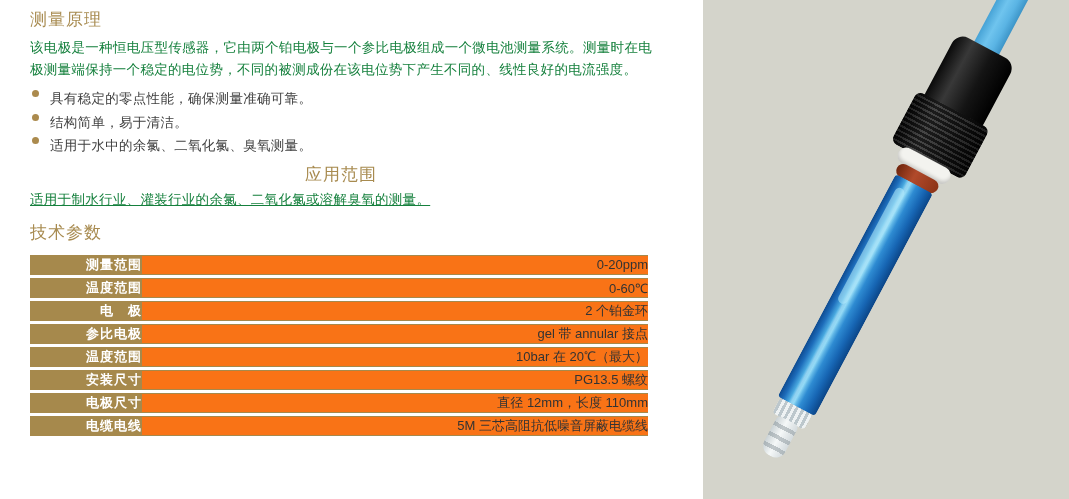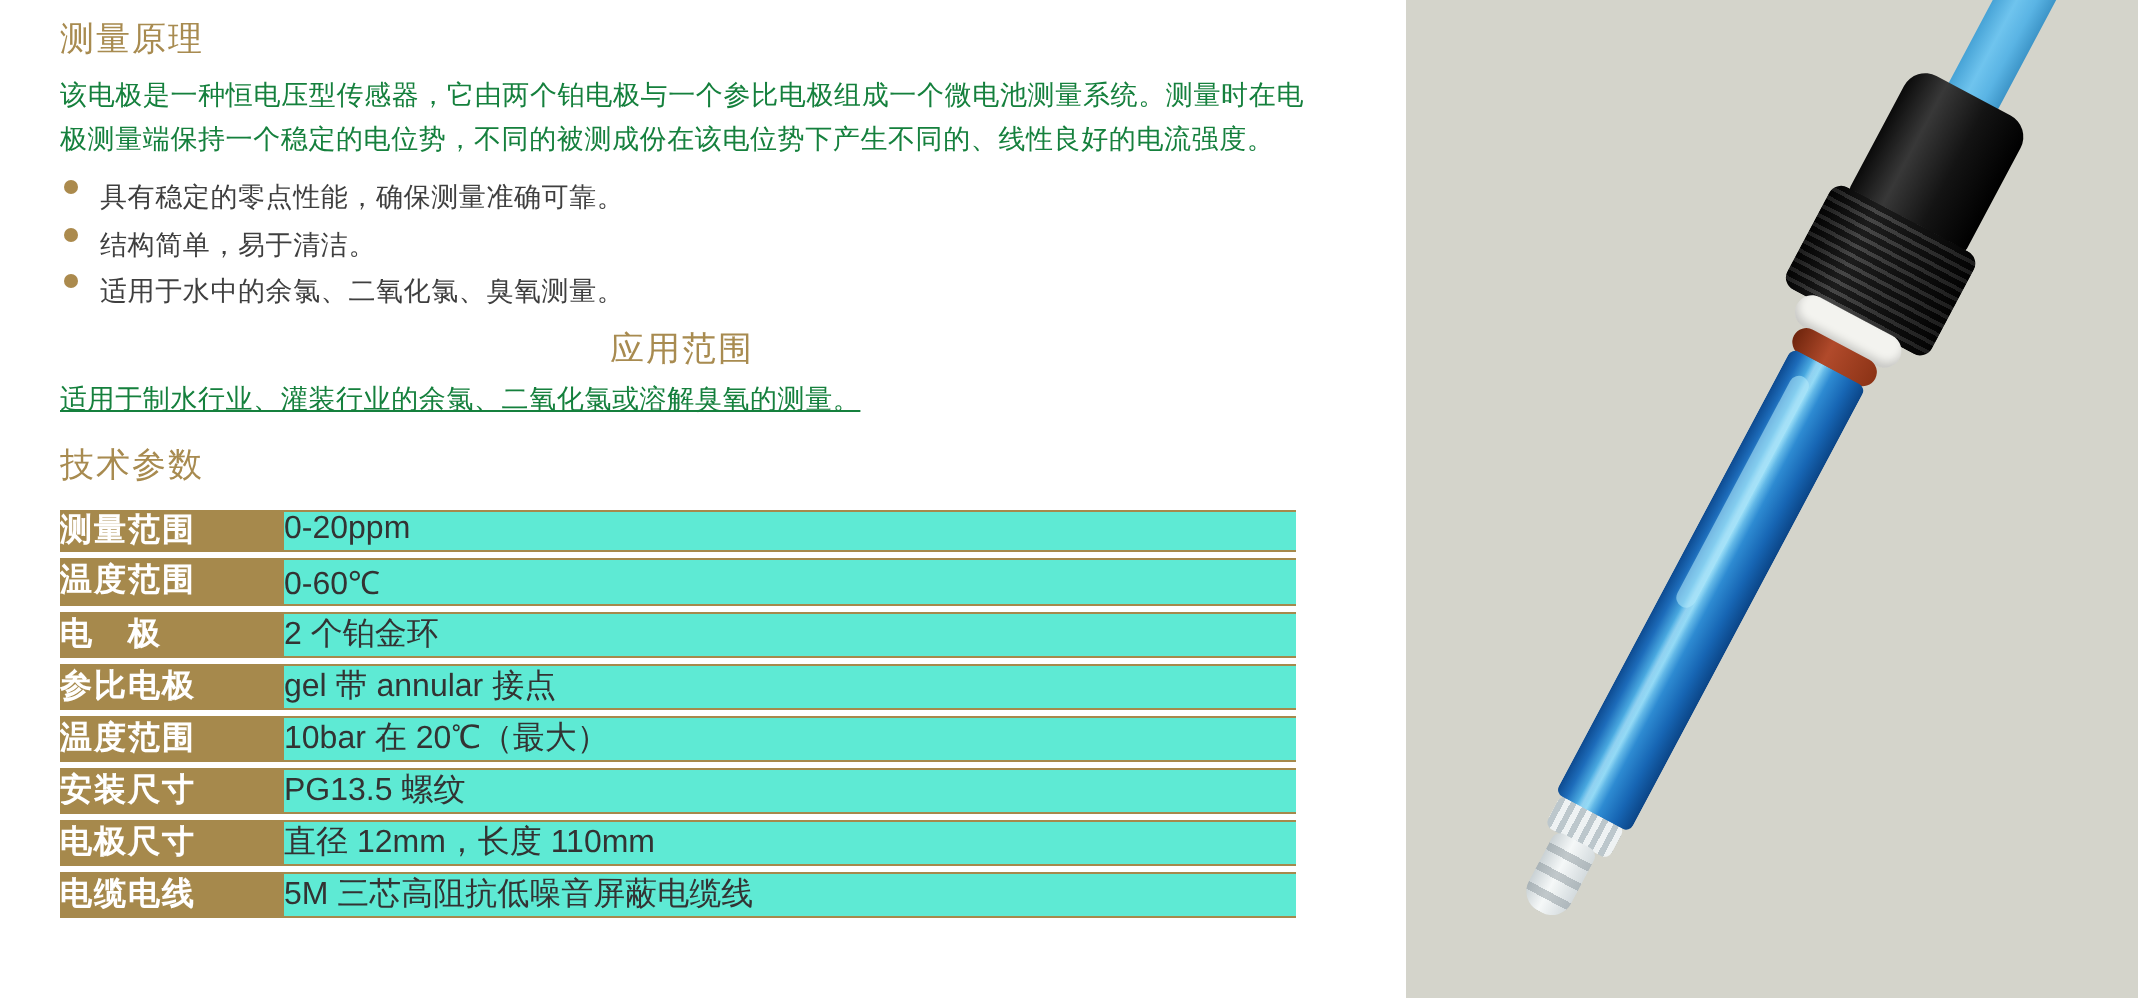--- a/index.html
+++ b/index.html
@@ -28,24 +28,24 @@
   #p-scope { margin-top:6px; line-height:18px;text-decoration:underline; }
 
   ul.feat { list-style:none; margin:9px 0 0 2px; padding:0; }
   ul.feat li {
     display:flex; align-items:flex-start; gap:11px;
     color:#3f3f3f; font-size:13.5px; height:23.5px; letter-spacing:0.3px;
   }
   .dot { width:7px; height:7px; border-radius:50%; background:#ab8a4d; flex:none; }
 
   table.specs { border-collapse:separate; border-spacing:0 3px; width:618px; margin-top:9px; }
-  table.specs td { height:18px; font-size:16px; text-align:left; vertical-align:middle; padding:0; }
+  table.specs td { height:18px; font-size:13px; text-align:right; vertical-align:middle; padding:0; }
   td.k { width:112px; background:#a6894c; color:#ffffff; font-weight:bold; letter-spacing:1px; }
   td.v {
-    background:#5eead4; color:#333333;
+    background:#f97316; color:#333333;
     border-top:1.5px solid #a6894c; border-bottom:1.5px solid #a6894c;
   }
 
   
   .photo {
     position:absolute; left:703px; top:0; width:366px; height:499px;
     background:#d4d4cb; overflow:hidden;
   }
   .probe {
     position:absolute; left:143px; top:-62px; width:90px; height:580px;

